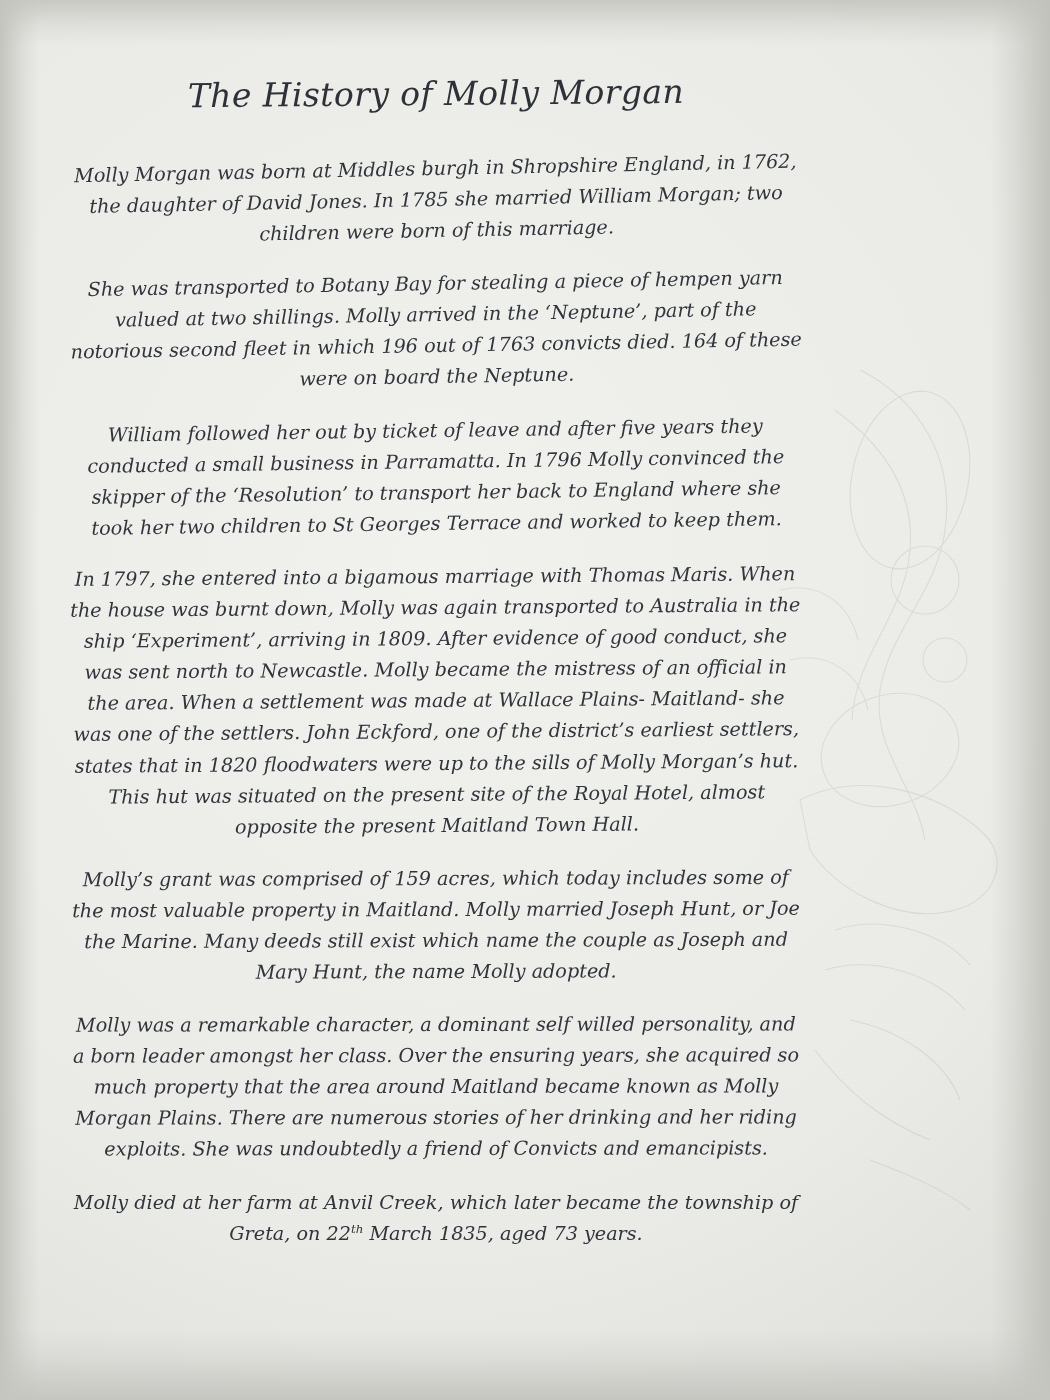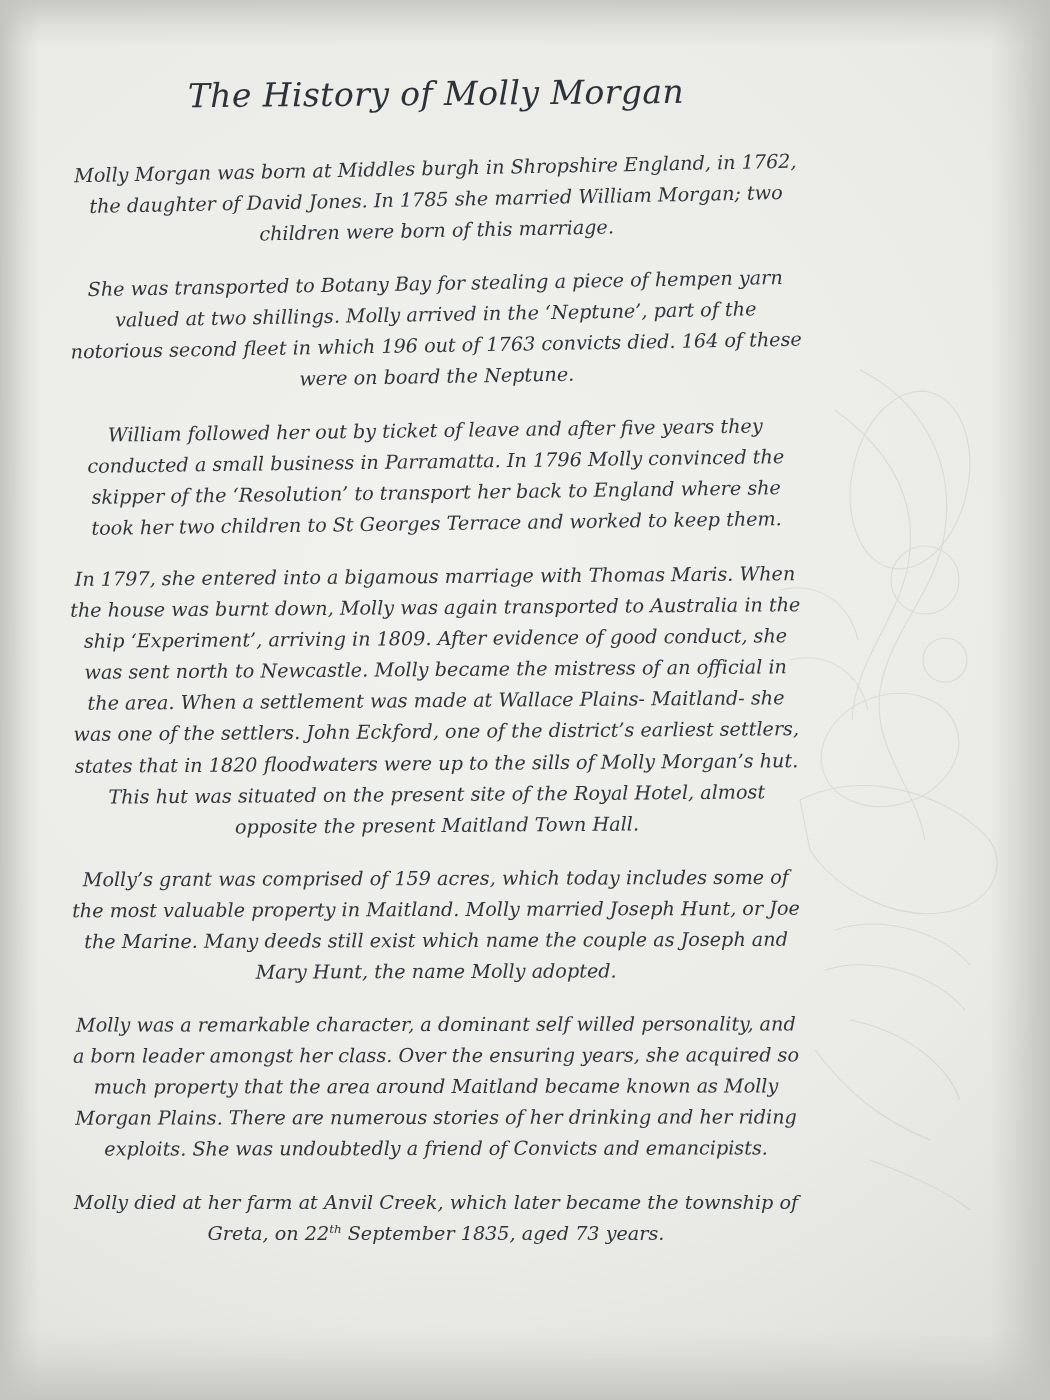--- a/index.html
+++ b/index.html
@@ -141,21 +141,21 @@
   <div class="content">
     <h1 class="doc-title">The History of Molly Morgan</h1>
 
     <div class="body-text">
       <p class="p0">Molly Morgan was born at Middles burgh in Shropshire England, in 1762, the daughter of David Jones. In 1785 she married William Morgan; two children were born of this marriage.</p>
       <p class="p1">She was transported to Botany Bay for stealing a piece of hempen yarn valued at two shillings. Molly arrived in the ‘Neptune’, part of the notorious second fleet in which 196 out of 1763 convicts died. 164 of these were on board the Neptune.</p>
       <p class="p2">William followed her out by ticket of leave and after five years they conducted a small business in Parramatta. In 1796 Molly convinced the skipper of the ‘Resolution’ to transport her back to England where she took her two children to St Georges Terrace and worked to keep them.</p>
       <p class="p3">In 1797, she entered into a bigamous marriage with Thomas Maris. When the house was burnt down, Molly was again transported to Australia in the ship ‘Experiment’, arriving in 1809. After evidence of good conduct, she was sent north to Newcastle. Molly became the mistress of an official in the area. When a settlement was made at Wallace Plains- Maitland- she was one of the settlers. John Eckford, one of the district’s earliest settlers, states that in 1820 floodwaters were up to the sills of Molly Morgan’s hut. This hut was situated on the present site of the Royal Hotel, almost opposite the present Maitland Town Hall.</p>
       <p class="p4">Molly’s grant was comprised of 159 acres, which today includes some of the most valuable property in Maitland. Molly married Joseph Hunt, or Joe the Marine. Many deeds still exist which name the couple as Joseph and Mary Hunt, the name Molly adopted.</p>
       <p class="p5">Molly was a remarkable character, a dominant self willed personality, and a born leader amongst her class. Over the ensuring years, she acquired so much property that the area around Maitland became known as Molly Morgan Plains. There are numerous stories of her drinking and her riding exploits. She was undoubtedly a friend of Convicts and emancipists.</p>
-      <p class="p6"><span>Molly died at her farm at Anvil Creek, which later became the township of Greta, on 22</span><sup>th</sup><span> September 1835, aged 73 years.</span></p>
+      <p class="p6"><span>Molly died at her farm at Anvil Creek, which later became the township of Greta, on 22</span><sup>th</sup><span> March 1835, aged 73 years.</span></p>
     </div>
   </div>
 
   <div class="grain"></div>
   <div class="edge-top"></div>
   <div class="edge-left"></div>
   <div class="edge-right"></div>
   <div class="edge-bottom"></div>
 </div>
 

